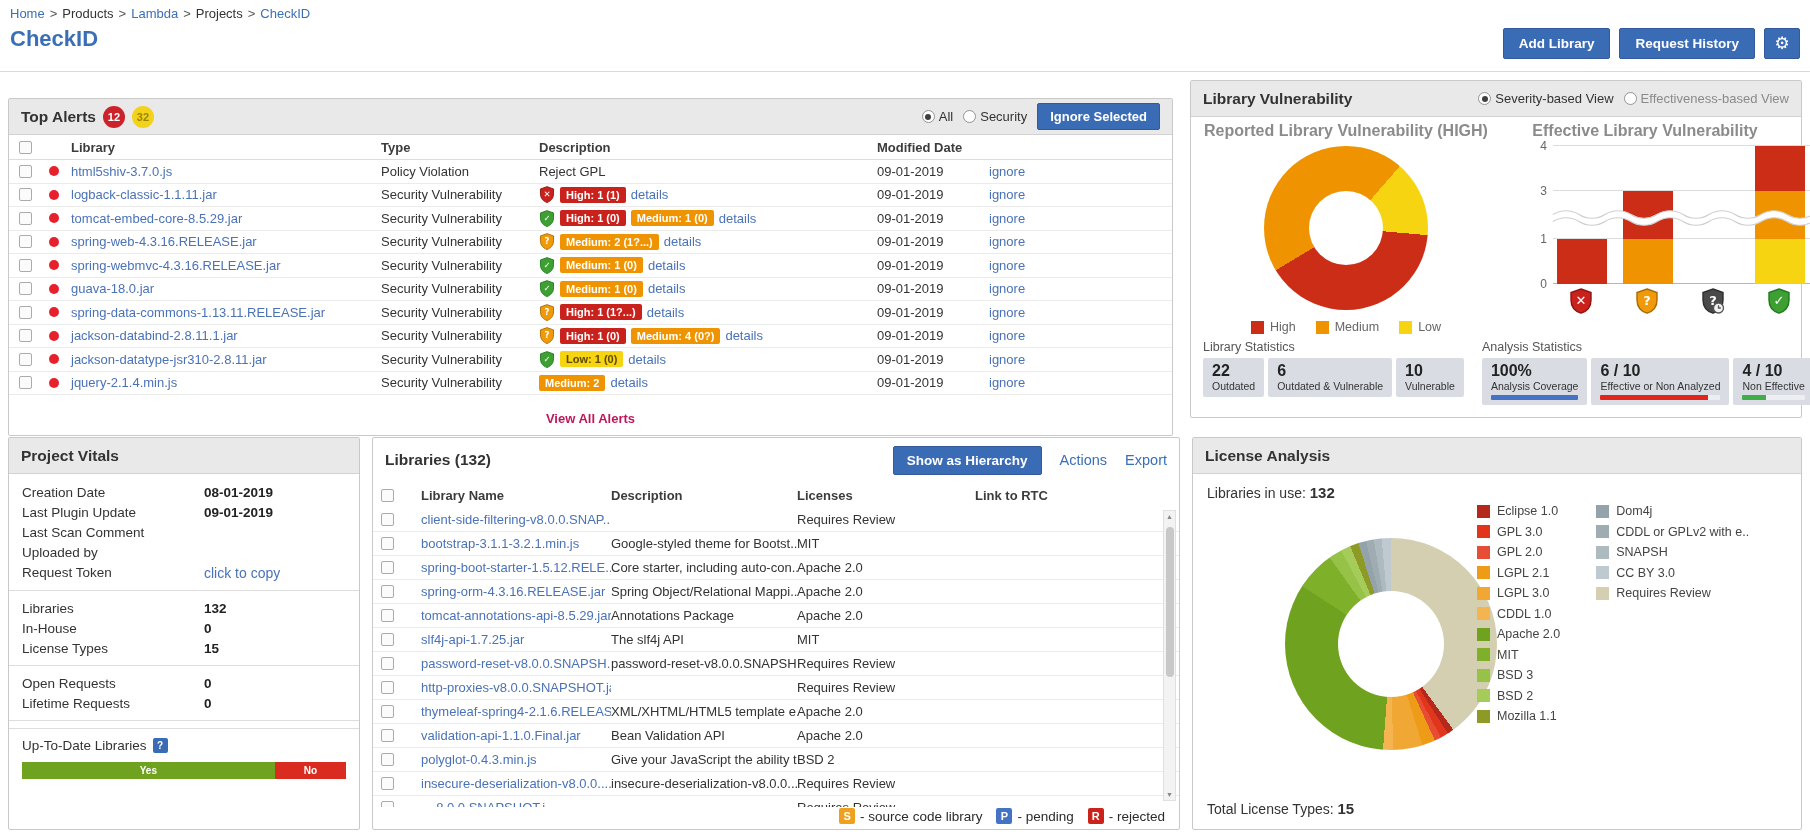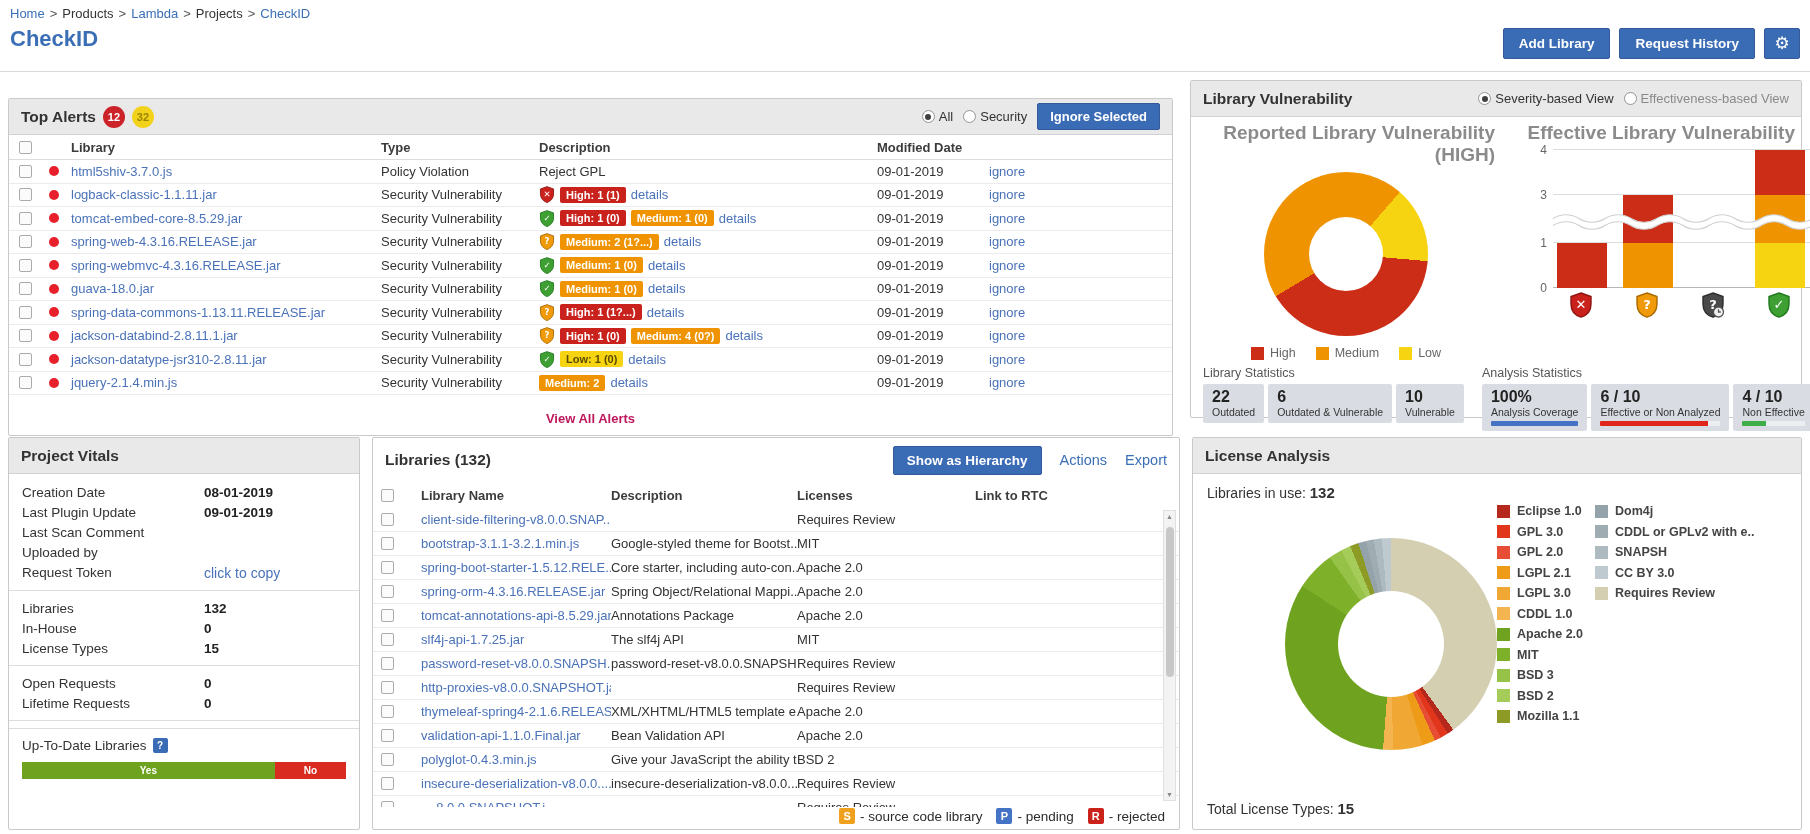--- a/index.html
+++ b/index.html
@@ -69,21 +69,21 @@
   .badge { font-size:11px; font-weight:700; color:#fff; padding:2px 6px; border-radius:2px; white-space:nowrap; }
   .badge.high { background:#c9211c; }
   .badge.medium { background:#ef9400; }
   .badge.low { background:#f6d411; color:#5b4a00; }
   .shield-cell svg { display:block; }
   .details-link, .ignore-link { color:#4a72b8; }
   .view-all { position:absolute; bottom:9px; left:0; width:100%; text-align:center; font-weight:600; }
 
   
   .lv-charts { display:flex; padding:5px 6px 0 6px; }
-  .lv-chart-title { text-align:right; font-size:19px; font-weight:700; color:#8b8b8b; margin-bottom:6px; }
+  .lv-chart-title { text-align:center; font-size:16px; font-weight:700; color:#8b8b8b; margin-bottom:6px; }
   .lv-left { width:298px; }
   .donut-vuln { width:164px; height:164px; border-radius:50%; margin:0 auto; position:relative; }
   .donut-vuln::after { content:""; position:absolute; left:45px; top:45px; width:74px; height:74px;
     background:#fff; border-radius:50%; }
   .lv-legend { display:flex; justify-content:center; gap:20px; margin-top:10px; }
   .legend-item { display:flex; align-items:center; gap:6px; color:#666; font-size:12.5px; }
   .legend-sq { width:13px; height:13px; display:inline-block; }
   .lv-right { width:300px; position:relative; }
   .bars-plot { position:relative; height:138px; margin-left:58px; width:260px; }
   .grid-line { position:absolute; left:0; right:0; height:1px; background:#dcdcdc; }
@@ -138,21 +138,21 @@
   .lib-footer-item { display:flex; align-items:center; gap:5px; }
   .letter-sq { width:16px; height:16px; color:#fff; font-size:11px; font-weight:700;
     display:inline-flex; align-items:center; justify-content:center; border-radius:2px; }
 
   
   .la-inuse { position:absolute; left:14px; top:46px; font-size:14px; }
   .la-inuse b, .la-total b { font-size:15px; }
   .donut-license { position:absolute; left:92px; top:100px; width:212px; height:212px; border-radius:50%; }
   .donut-license::after { content:""; position:absolute; left:53px; top:53px; width:106px; height:106px;
     background:#fff; border-radius:50%; }
-  .la-legend { position:absolute; left:304px; top:66px; display:flex; gap:12px;font-weight:bold; }
+  .la-legend { position:absolute; left:284px; top:66px; display:flex; gap:36px; }
   .la-col { display:flex; flex-direction:column; gap:6.5px; }
   .la-item { display:flex; align-items:center; gap:7px; font-size:12.5px; color:#444; white-space:nowrap; }
   .la-total { position:absolute; left:14px; bottom:12px; font-size:14px; }
 </style>
 </head>
 <body>
 
 <div class="breadcrumb" id="breadcrumb"><a class="crumb-link">Home</a><span class="crumb-sep">&gt;</span><span class="crumb-text">Products</span><span class="crumb-sep">&gt;</span><a class="crumb-link">Lambda</a><span class="crumb-sep">&gt;</span><span class="crumb-text">Projects</span><span class="crumb-sep">&gt;</span><a class="crumb-link">CheckID</a></div>
 <div class="page-title">CheckID</div>
 <div class="header-buttons">

